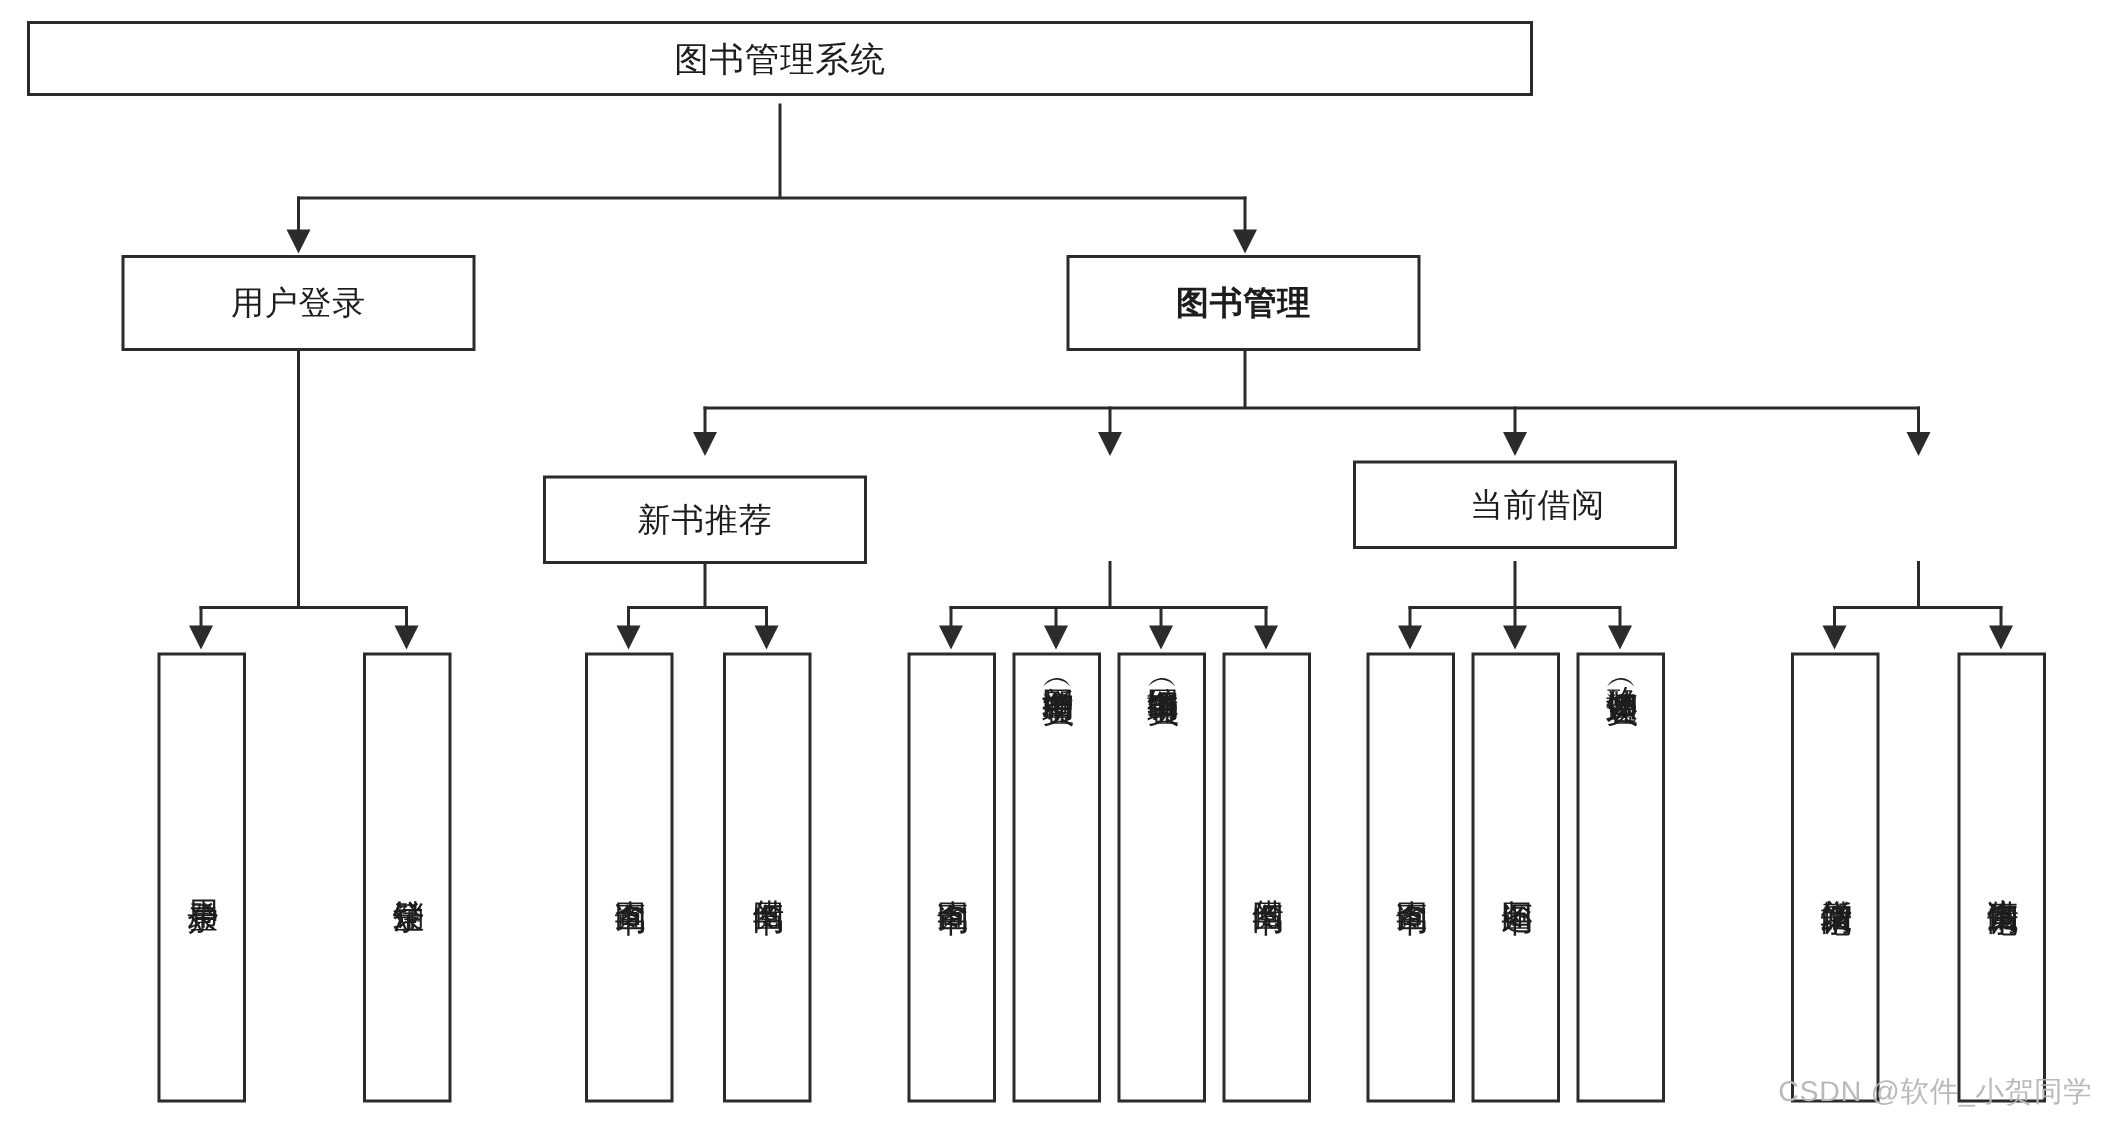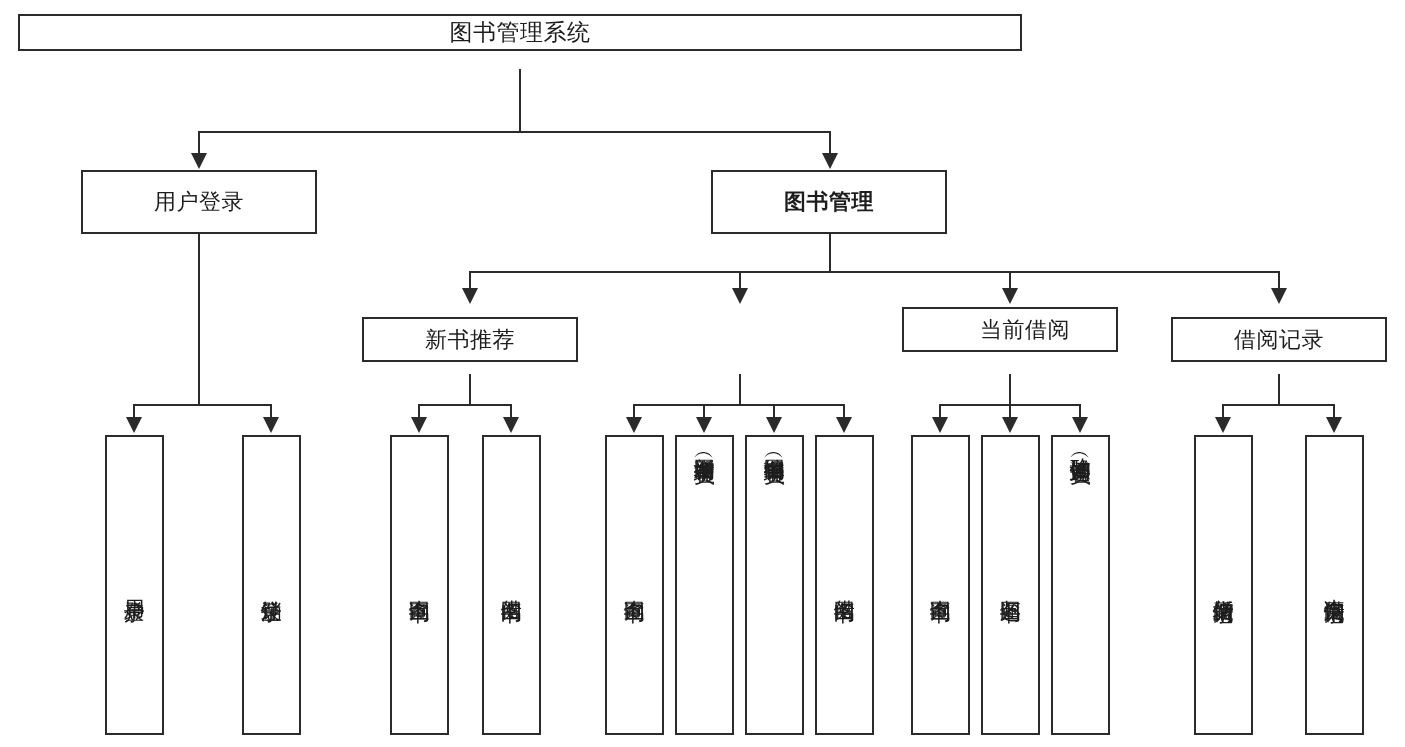--- a/index.html
+++ b/index.html
@@ -29,33 +29,33 @@
   }
   .node .label {
     display: block;
     text-align: center;
     letter-spacing: 0.5px;
   }
   .node-root {
     left: 18px;
     top: 14px;
     width: 1004px;
-    height: 37px;
+    height: 50px;
     font-size: 23px;
     justify-content: center;
   }
   .node-l2 {
     width: 236px;
     height: 64px;
     font-size: 22px;
   }
   .node-l2-login { left: 81px; top: 170px; }
   .node-l2-book  { left: 711px; top: 170px; font-weight: bold; }
   .node-l3 {
-    height: 45px;
+    height: 59px;
     font-size: 22px;
   }
   .node-l3-a { left: 362px;  top: 317px; width: 216px; }
   .node-l3-b { left: 632px;  top: 317px; width: 216px; }
   .node-l3-c { left: 902px;  top: 307px; width: 216px; padding-left: 30px; }
   .node-l3-d { left: 1171px; top: 317px; width: 216px; }
 
   .node-leaf {
     top: 435px;
     height: 300px;
@@ -141,23 +141,20 @@
   <div class="arrow" style="left:732px; top:288px;"></div>
   <div class="arrow" style="left:1002px; top:288px;"></div>
   <div class="arrow" style="left:1271px; top:288px;"></div>
 
   <div class="node node-l3 node-l3-a">
     <span class="label">新书推荐</span>
   </div>
   <div class="node node-l3 node-l3-c">
     <span class="label">当前借阅</span>
   </div>
-  <div class="node node-l3 node-l3-d">
-    <span class="label">借阅记录</span>
-  </div>
 
   <div class="edge edge-v" style="left:469px; top:374px; height:31px;"></div>
   <div class="edge edge-h" style="left:418px; top:404px; width:93px;"></div>
   <div class="edge edge-v" style="left:418px; top:404px; height:15px;"></div>
   <div class="edge edge-v" style="left:510px; top:404px; height:15px;"></div>
   <div class="arrow" style="left:411px; top:417px;"></div>
   <div class="arrow" style="left:503px; top:417px;"></div>
 
   <div class="edge edge-v" style="left:739px; top:374px; height:31px;"></div>
   <div class="edge edge-h" style="left:633px; top:404px; width:212px;"></div>
@@ -223,14 +220,15 @@
     <span class="label">确认归还（管理员）</span>
   </div>
 
   <div class="node node-leaf center" style="left:1194px;">
     <span class="label">新增借阅记录</span>
   </div>
   <div class="node node-leaf center" style="left:1305px;">
     <span class="label">查询借阅记录</span>
   </div>
 
+  <div class="watermark">CSDN @软件_小贺同学</div>
 
 </div>
 
 </body></html>

